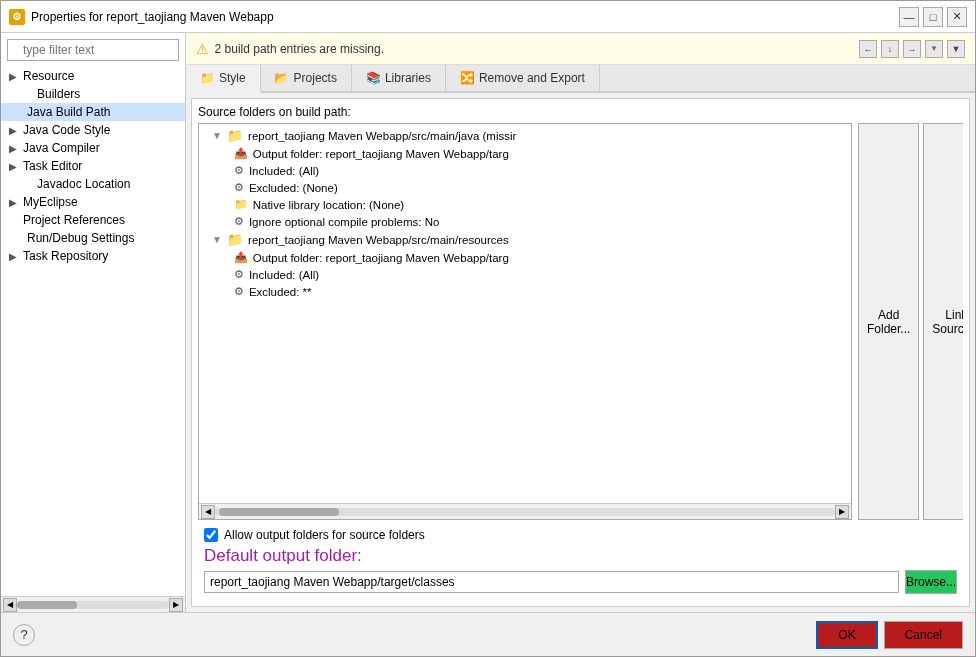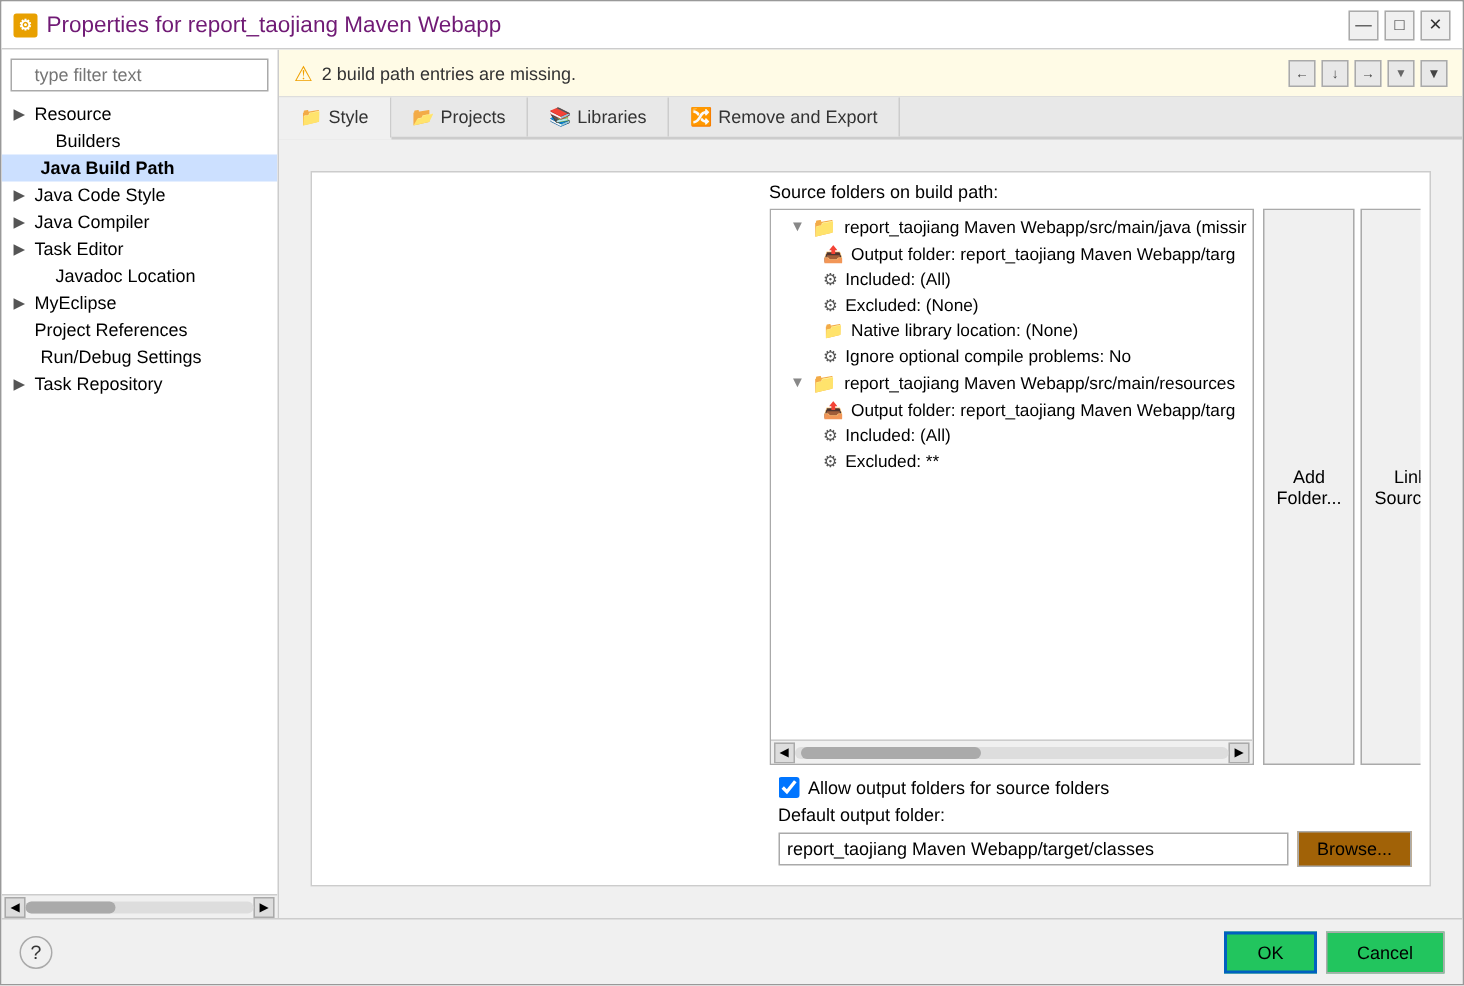--- a/index.html
+++ b/index.html
@@ -42,22 +42,22 @@
       background: #e8a000;
       border-radius: 2px;
       display: flex;
       align-items: center;
       justify-content: center;
       font-size: 10px;
       color: white;
       font-weight: bold;
     }
     .titlebar-title {
-      font-size: 15px;
-      color: #701a75;
+      font-size: 12px;
+      color: #000000;
     }
     .titlebar-buttons {
       display: flex;
       gap: 4px;
     }
     .titlebar-btn {
       width: 20px;
       height: 20px;
       background: #f0f0f0;
       border: 1px solid #aaa;
@@ -100,21 +100,21 @@
       cursor: pointer;
       display: flex;
       align-items: center;
       gap: 4px;
       white-space: nowrap;
       font-size: 12px;
       color: #000;
     }
     .tree-item.selected {
       background: #cce0ff;
-      font-weight: bold;
+      font-weight: normal;
     }
     .tree-item .arrow {
       font-size: 10px;
       color: #555;
       width: 10px;
     }
     .sidebar-scrollbar {
       height: 16px;
       background: #f0f0f0;
       border-top: 1px solid #ccc;
@@ -207,26 +207,25 @@
       border-bottom: 2px solid #f0f0f0;
       margin-bottom: -2px;
       font-weight: normal;
     }
     .tab-icon {
       font-size: 12px;
     }
     .panel-content {
       flex: 1;
       background: #fff;
-      margin: 21px;
+      margin: 5px;
       border: 1px solid #ccc;
       display: flex;
       flex-direction: column;
       overflow: hidden;
-      align-items: flex-end;
     }
     .panel-inner {
       flex: 1;
       padding: 6px;
       display: flex;
       flex-direction: column;
       overflow: hidden;
     }
     .panel-label {
       font-size: 12px;
@@ -306,39 +305,39 @@
       gap: 6px;
       padding: 8px 6px 4px 6px;
       font-size: 12px;
     }
     .checkbox-row input[type=checkbox] {
       width: 14px;
       height: 14px;
     }
     .output-label {
       padding: 0 6px 4px 6px;
-      font-size: 12px;
-      color: #000000;
+      font-size: 17px;
+      color: #a21caf;
     }
     .output-row {
       display: flex;
       align-items: center;
       gap: 6px;
       padding: 0 6px 6px 6px;
     }
     .output-input {
       flex: 1;
       padding: 3px 5px;
       border: 1px solid #aaa;
       font-size: 12px;
       background: #fff;
     }
     .browse-btn {
-      padding: 4px 12px;
-      background: #a16207;
+      padding: 4px 0;
+      background: #22c55e;
       border: 1px solid #aaa;
       font-size: 12px;
       cursor: pointer;
     }
     .bottom-bar {
       background: #f0f0f0;
       border-top: 1px solid #ccc;
       padding: 8px 12px;
       display: flex;
       align-items: center;
@@ -358,21 +357,21 @@
       justify-content: center;
       font-size: 13px;
       cursor: pointer;
       color: #333;
     }
     .ok-btn, .cancel-btn {
       padding: 5px 20px;
       font-size: 12px;
       cursor: pointer;
       border: 1px solid #aaa;
-      background: #22c55e;
+      background: #b91c1c;
     }
     .ok-btn {
       border: 2px solid #0060c0;
     }
     .chevron-down { color: #666; font-size: 8px; }
   </style>
 </head>
 <body>
 
 <div class="window">

